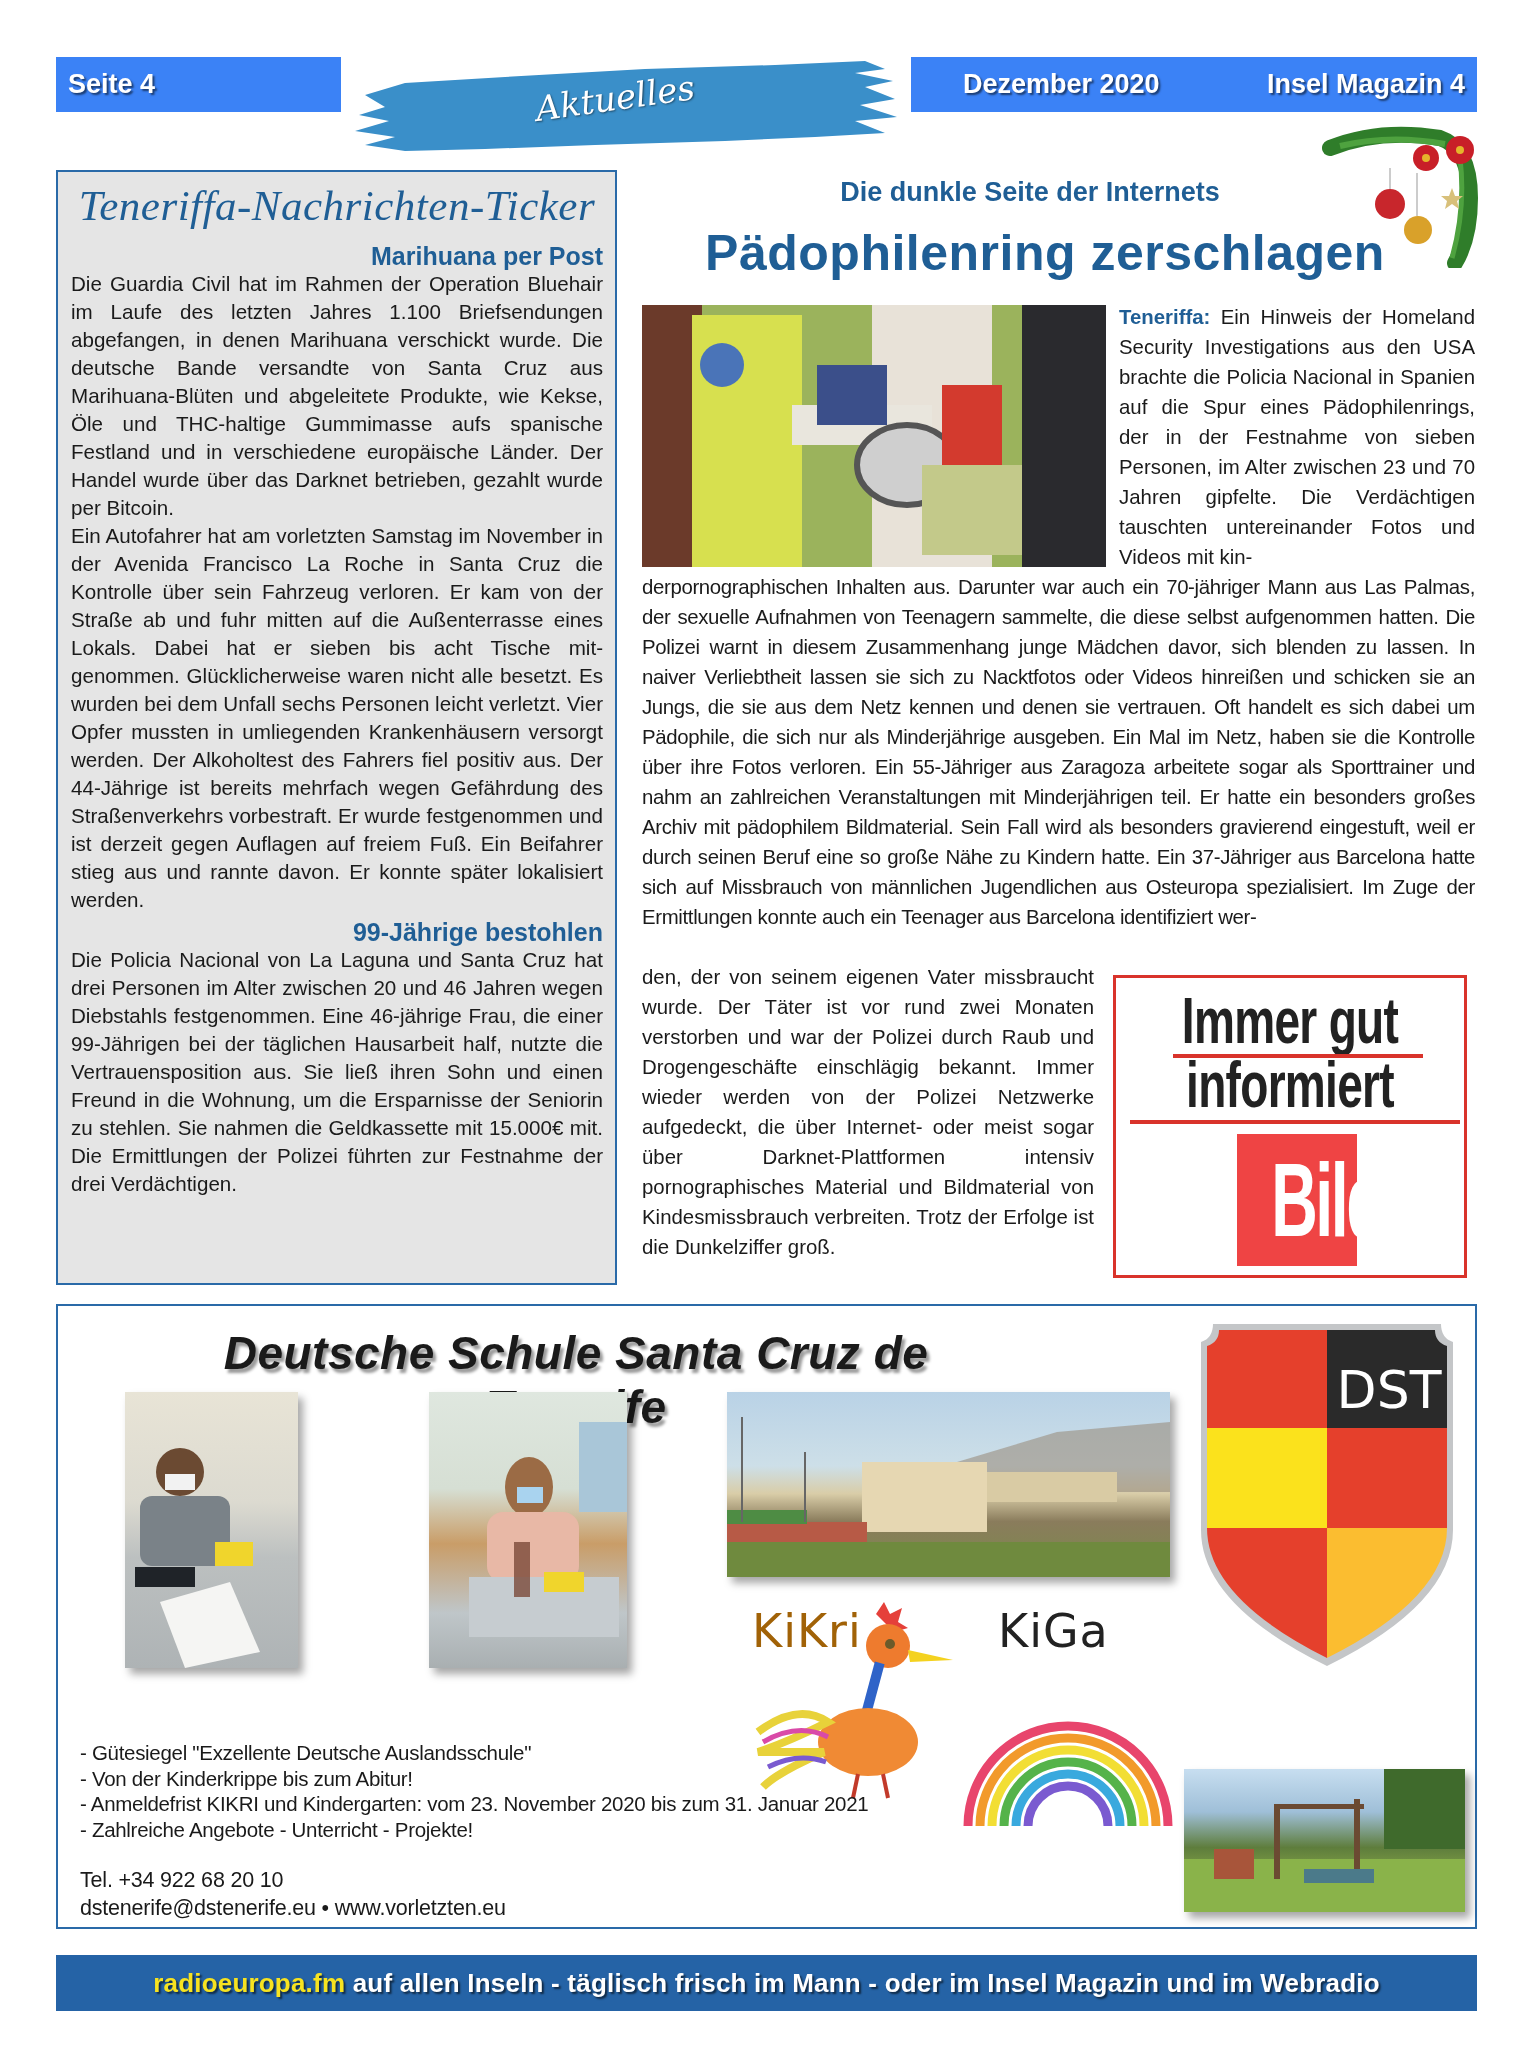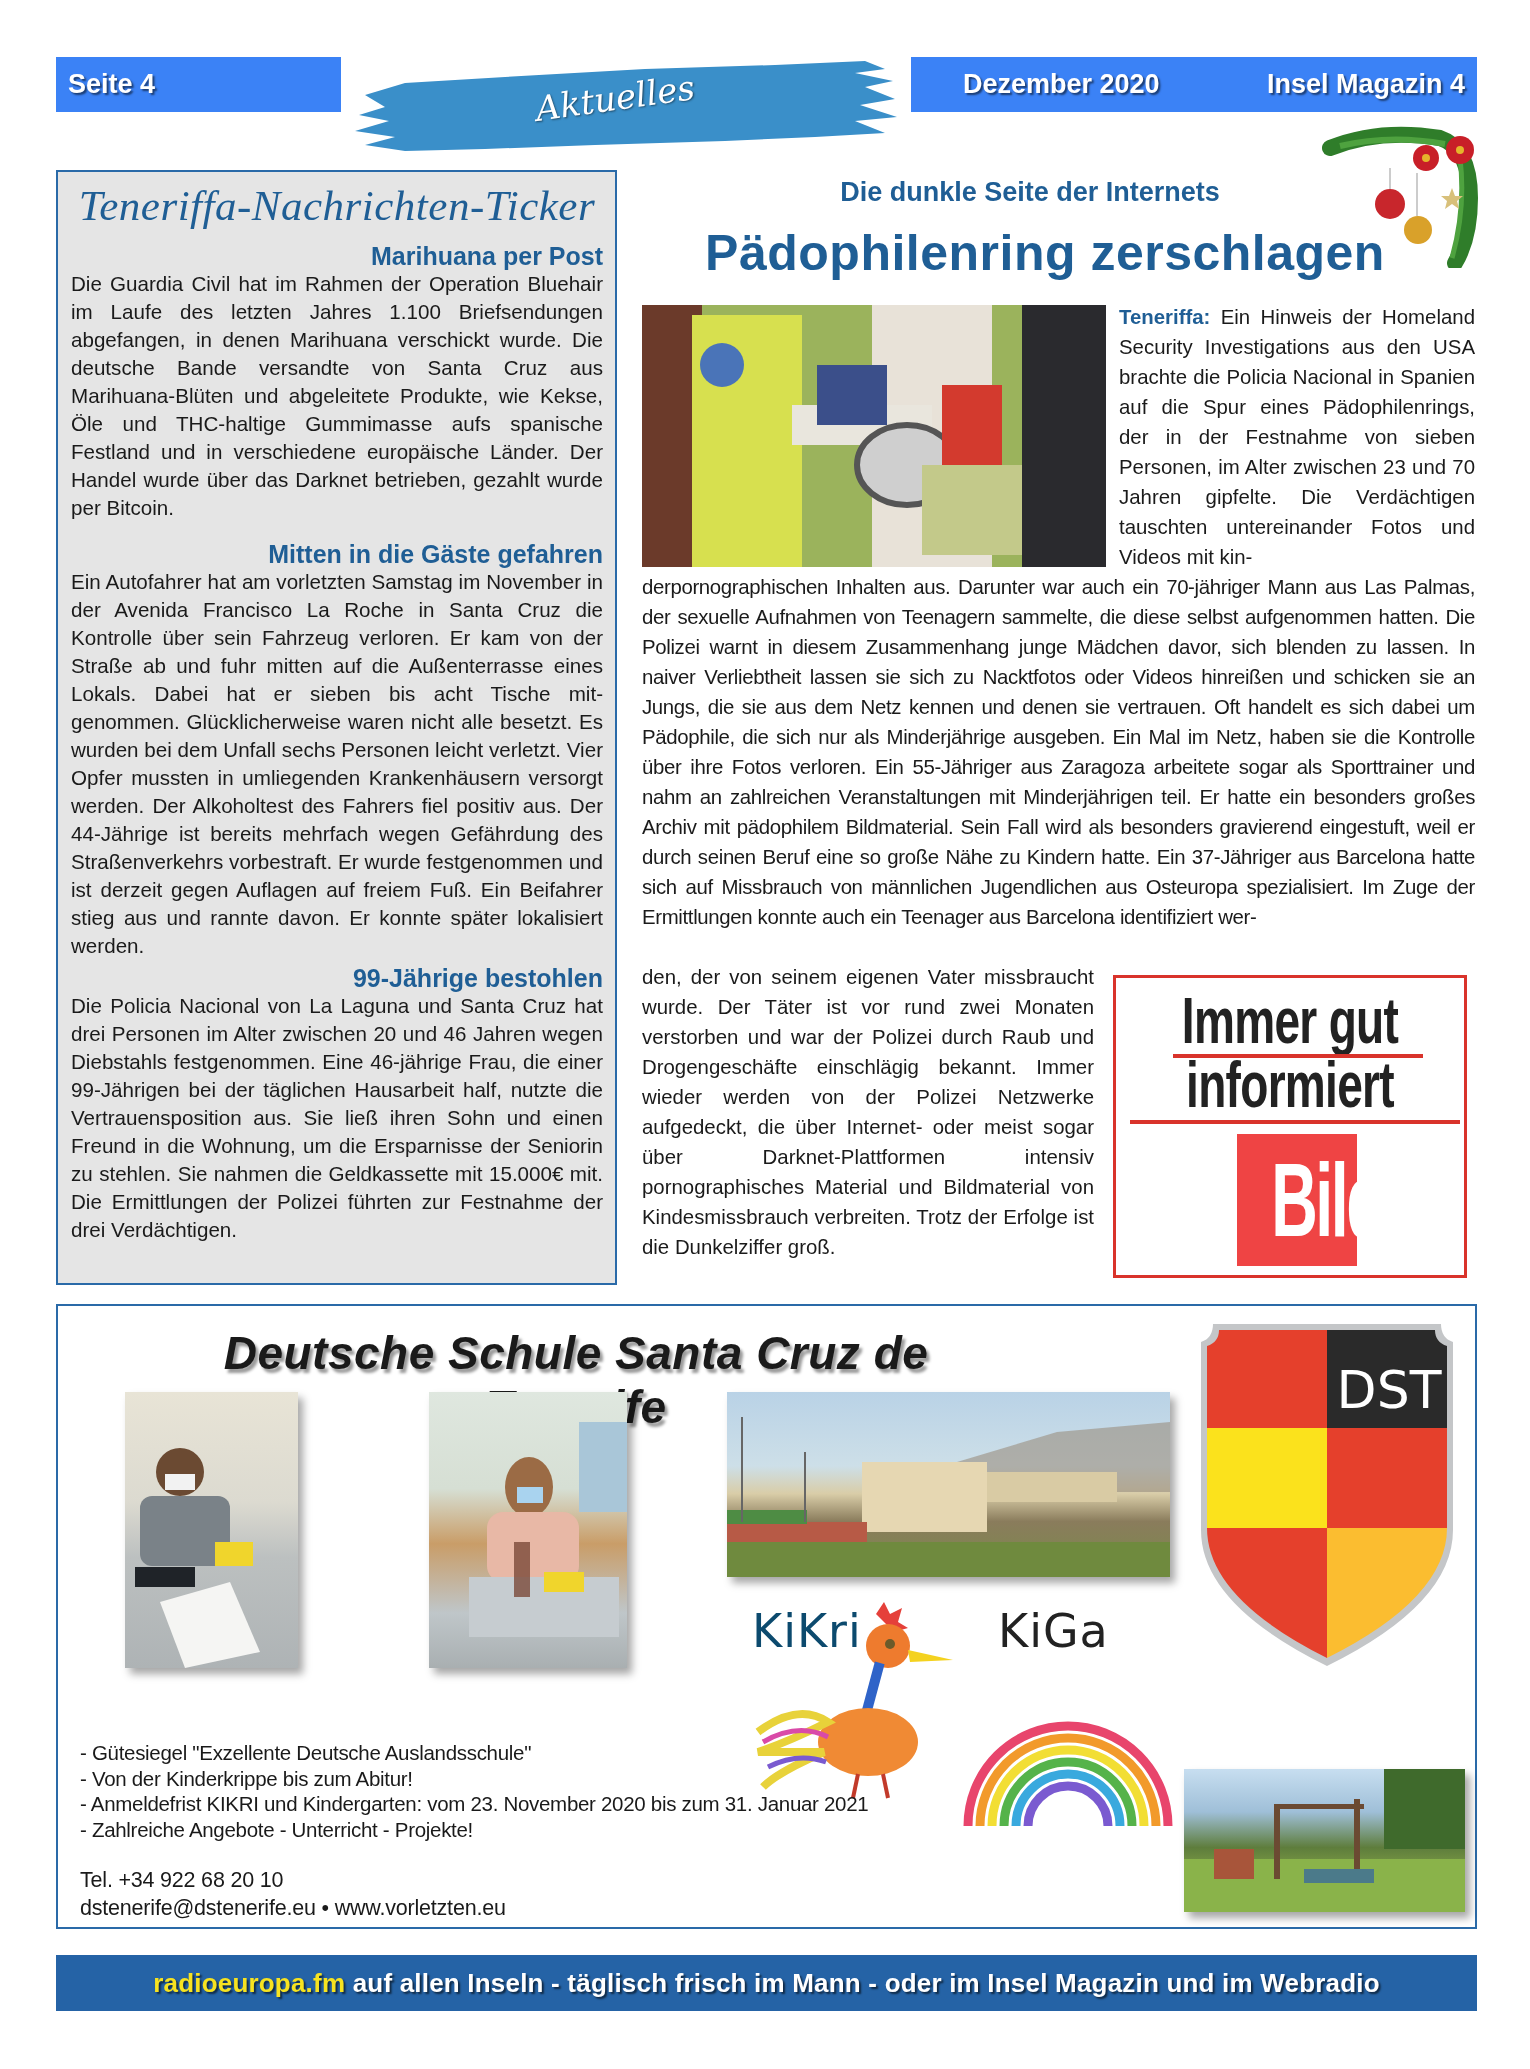--- a/index.html
+++ b/index.html
@@ -58,21 +58,21 @@
   .bild-logo span { display: inline-block; transform: scaleX(0.62); letter-spacing: -4px; }
 
   
   .school { position: absolute; left: 56px; top: 1304px; width: 1421px; height: 625px; border: 2px solid #2a6aa8; background: #fff; }
   .school-title { position: absolute; left: 108px; top: 20px; width: 820px; text-align: center; font-weight: bold; font-style: italic; font-size: 46px; color: #1a1a1a; text-shadow: 3px 4px 3px rgba(0,0,0,0.4); letter-spacing: 0.5px; }
   .sp { position: absolute; box-shadow: 5px 6px 8px rgba(0,0,0,0.35); overflow: hidden; }
   .sp1 { left: 67px; top: 86px; width: 173px; height: 276px; background: linear-gradient(180deg,#e8e4d6 0%,#dcdad0 40%,#bcc0c0 60%,#aeb3b5 100%); }
   .sp2 { left: 371px; top: 86px; width: 198px; height: 276px; background: linear-gradient(180deg,#dfe7df 0%,#d6dfd4 35%,#c99d68 55%,#bfc6c9 80%,#a9afb1 100%); }
   .sp3 { left: 669px; top: 86px; width: 443px; height: 185px; background: linear-gradient(180deg,#b9d2e6 0%,#cddfe8 40%,#d9cda8 55%,#8a7c5c 70%,#7a8b4a 100%); }
   .sp4 { left: 1126px; top: 463px; width: 281px; height: 143px; background: linear-gradient(180deg,#c7def0 0%,#9fbfd8 30%,#5e7d3c 55%,#8fb04a 80%,#6f9238 100%); }
-  .kikri { position: absolute; left: 694px; top: 298px; font-size: 46px; font-family: "DejaVu Sans", sans-serif; color: #0c4a6e; letter-spacing: 1px; }
+  .kikri { position: absolute; left: 694px; top: 298px; font-size: 46px; font-family: "DejaVu Sans", sans-serif; color: #a16207; letter-spacing: 1px; }
   .kiga { position: absolute; left: 940px; top: 298px; font-size: 46px; font-family: "DejaVu Sans", sans-serif; color: #222; letter-spacing: 1px; }
   .drawing { position: absolute; }
   .rooster { left: 680px; top: 296px; width: 260px; height: 200px; }
   .rainbow { left: 890px; top: 370px; width: 240px; height: 150px; }
   .bullets { position: absolute; left: 22px; top: 434px; font-size: 20.5px; line-height: 25.5px; color: #1a1a1a; letter-spacing: -0.3px; }
   .contact { position: absolute; left: 22px; top: 561px; font-size: 21.5px; line-height: 27.5px; color: #1a1a1a; letter-spacing: -0.2px; }
   .dst { position: absolute; left: 1139px; top: 12px; width: 260px; height: 350px; }
 
   
   .footer { position: absolute; left: 56px; top: 1955px; width: 1421px; height: 56px; background: #2563a6; color: #fff; font-weight: bold; font-size: 26px; display: flex; align-items: center; justify-content: center; text-shadow: 2px 2px 2px rgba(0,0,0,0.6); letter-spacing: 0.2px; }
@@ -94,21 +94,20 @@
   <span>Dezember 2020</span>
   <span>Insel Magazin 4</span>
 </div>
 
 <div class="ticker">
   <div class="ticker-title">Teneriffa-Nachrichten-Ticker</div>
 
   <div class="t-head">Marihuana per Post</div>
   <div class="t-body">Die Guardia Civil hat im Rahmen der Operation Blue­hair im Laufe des letzten Jahres 1.100 Briefsendun­gen abgefangen, in denen Marihuana verschickt wurde. Die deutsche Bande versandte von Santa Cruz aus Marihuana-Blüten und abgeleitete Produkte, wie Kekse, Öle und THC-haltige Gummimasse aufs spanische Festland und in verschiedene europäische Länder. Der Handel wurde über das Darknet betrie­ben, gezahlt wurde per Bitcoin.</div>
 
-  <div class="t-head s2">Mitten in die Gäste gefahren</div>
   <div class="t-body">Ein Autofahrer hat am vorletzten Samstag im Novem­ber in der Avenida Francisco La Roche in Santa Cruz die Kontrolle über sein Fahrzeug verloren. Er kam von der Straße ab und fuhr mitten auf die Außenterrasse eines Lokals. Dabei hat er sieben bis acht Tische mit­genommen. Glücklicherweise waren nicht alle be­setzt. Es wurden bei dem Unfall sechs Personen leicht verletzt. Vier Opfer mussten in umliegenden Krankenhäusern versorgt werden. Der Alkoholtest des Fahrers fiel positiv aus. Der 44-Jährige ist bereits mehrfach wegen Gefährdung des Straßenverkehrs vorbestraft. Er wurde festgenommen und ist derzeit gegen Auflagen auf freiem Fuß. Ein Beifahrer stieg aus und rannte davon. Er konnte später lokalisiert werden.</div>
 
   <div class="t-head s3">99-Jährige bestohlen</div>
   <div class="t-body">Die Policia Nacional von La Laguna und Santa Cruz hat drei Personen im Alter zwischen 20 und 46 Jahren wegen Diebstahls festgenommen. Eine 46-jährige Frau, die einer 99-Jährigen bei der täglichen Hausar­beit half, nutzte die Vertrauensposition aus. Sie ließ ihren Sohn und einen Freund in die Wohnung, um die Ersparnisse der Seniorin zu stehlen. Sie nahmen die Geldkassette mit 15.000€ mit. Die Ermittlungen der Polizei führten zur Festnahme der drei Verdächtigen.</div>
 </div>
 
 <div class="kicker">Die dunkle Seite der Internets</div>
 <div class="headline">Pädophilenring zerschlagen</div>
 
 <svg class="garland" viewBox="0 0 160 150">

